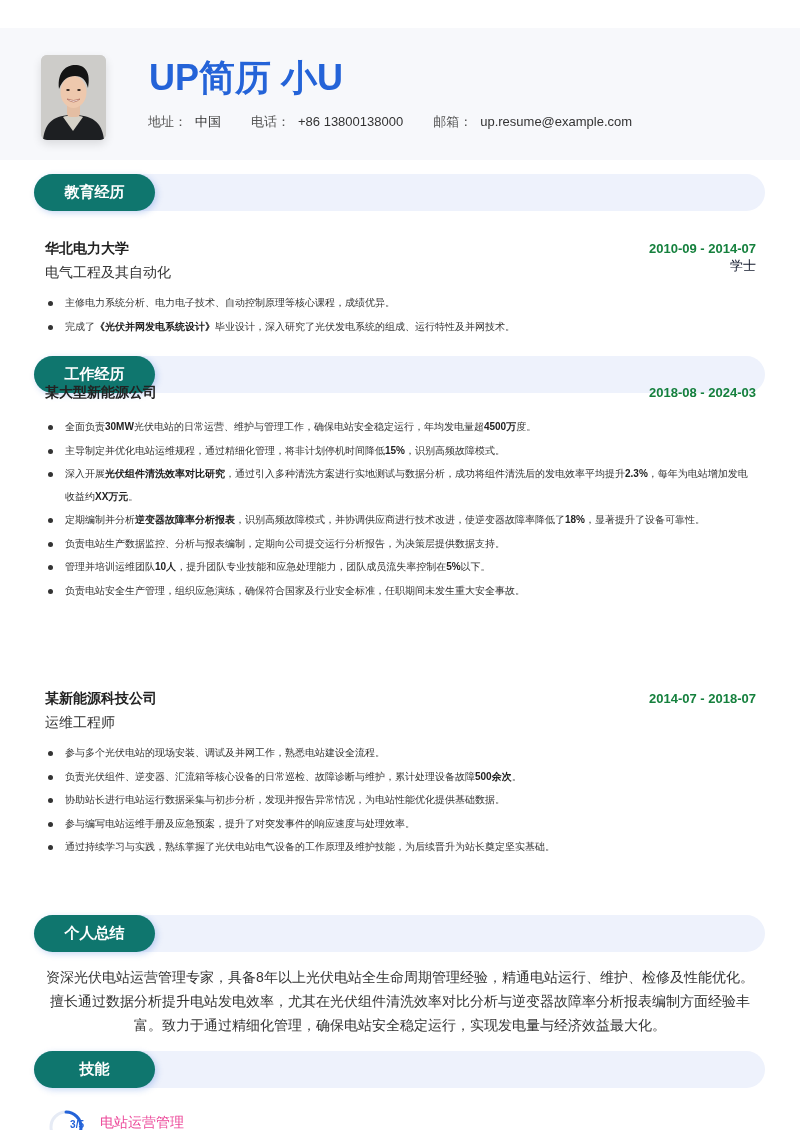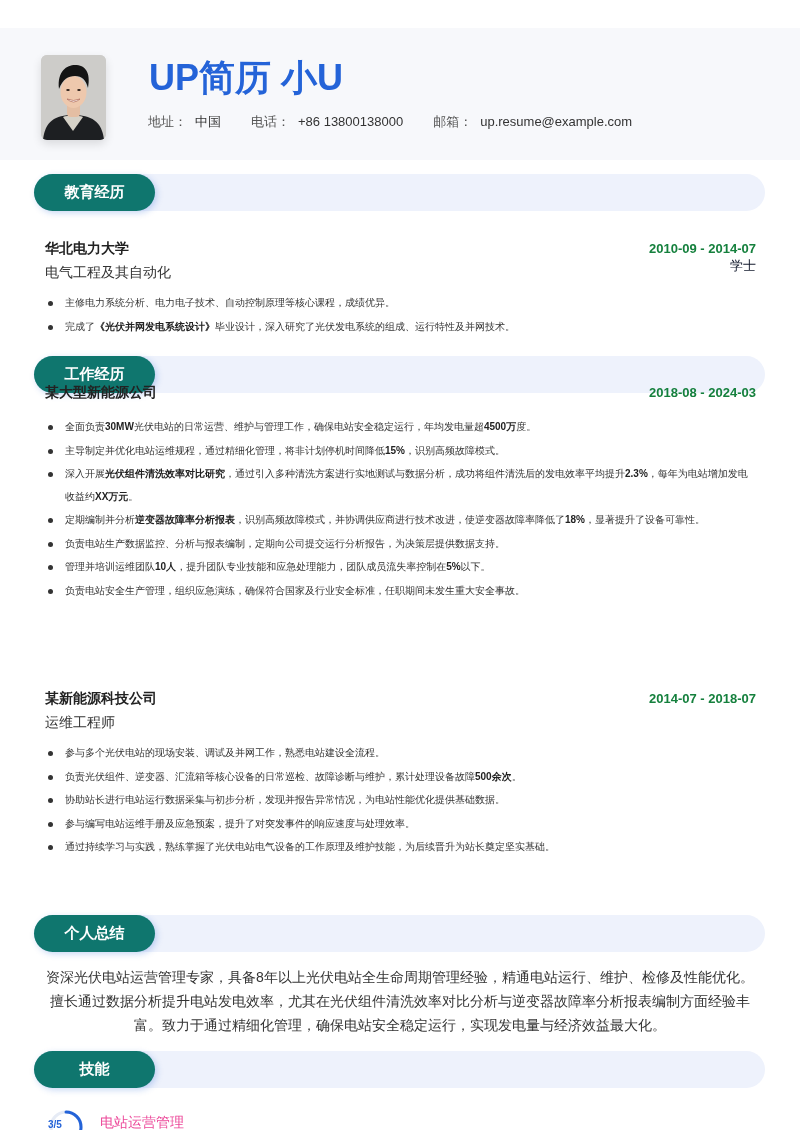--- a/index.html
+++ b/index.html
@@ -126,21 +126,21 @@
       display: flex;
       align-items: flex-start;
     }
     .skill-ring {
       position: relative;
       width: 36px; height: 36px;
       margin-top: 9px;
     }
     .skill-ring .ring-text {
       position: absolute; left: 0; top: 10px; width: 36px;
-      text-align: left;
+      text-align: right;
       font-size: 10px; color: #2463d8; font-weight: 700;
     }
     .skill-name {
       margin-left: 16px;
       font-size: 14px;
       font-weight: 400;
       color: #ec4899;
       line-height: 20px;
       margin-top: 12px;
     }

